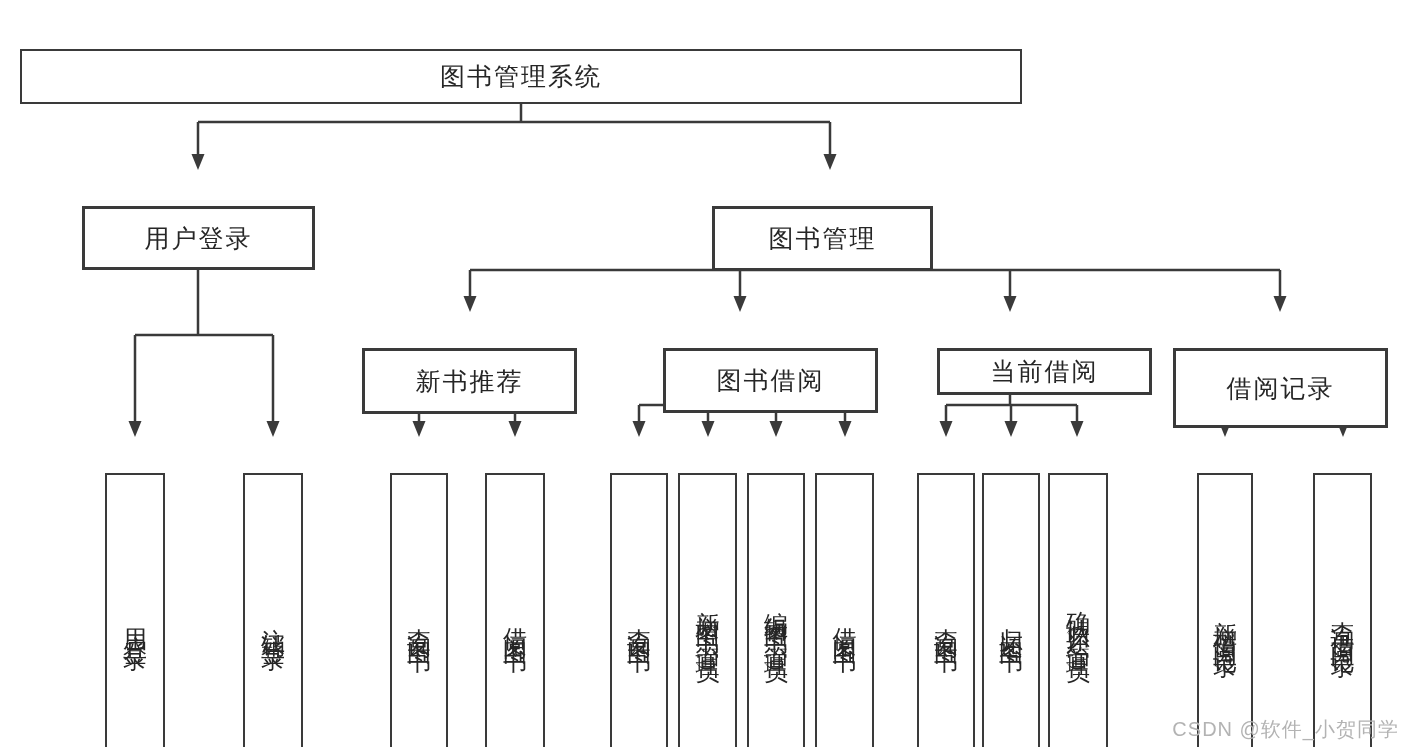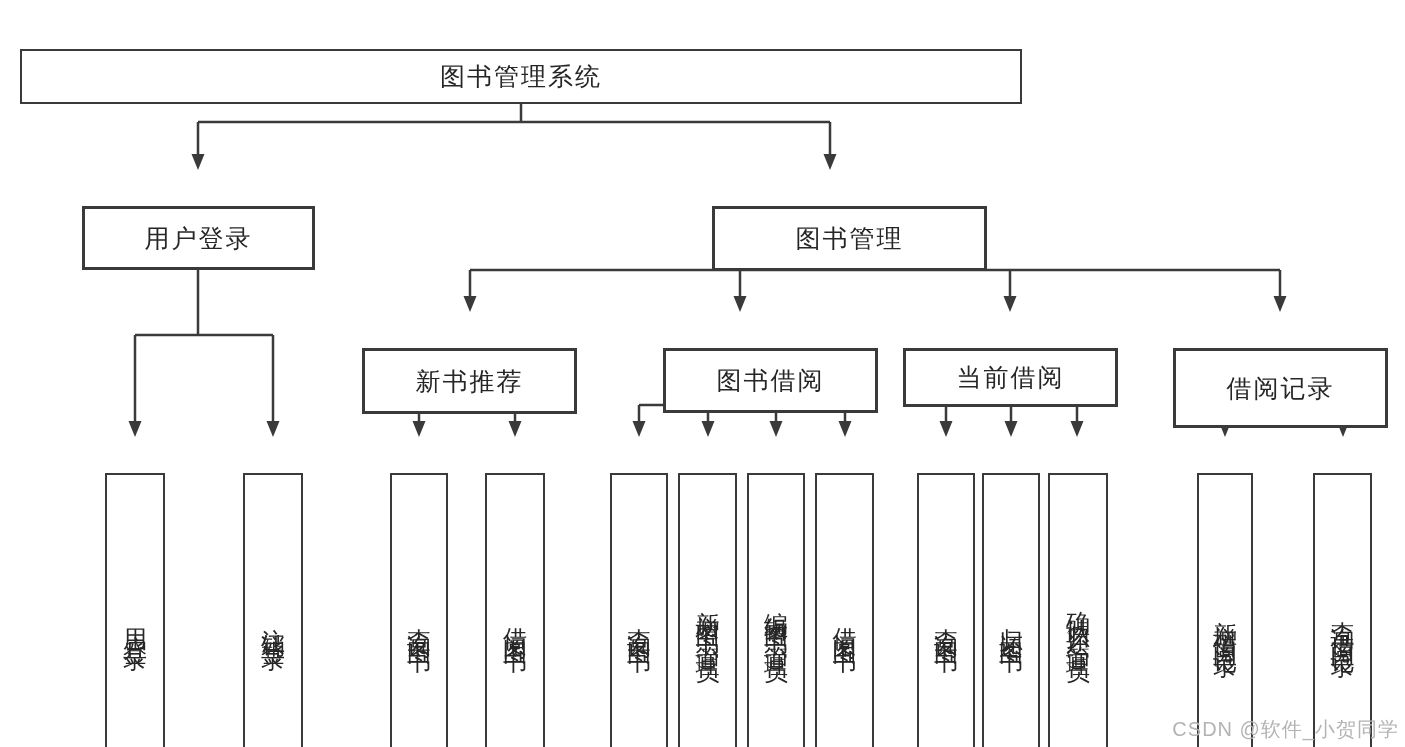--- a/index.html
+++ b/index.html
@@ -103,31 +103,31 @@
              M1336.5 421 L1349.5 421 L1343 437 Z" fill="#3a3a3a" stroke="none"></path>
   </svg>
 
   <div class="node root-box" style="left:20px;top:13px;width:1002px;height:55px">
     <span class="hlabel">图书管理系统</span>
   </div>
 
   <div class="node lvl2" style="left:82px;top:170px;width:233px;height:64px">
     <span class="hlabel">用户登录</span>
   </div>
-  <div class="node lvl2" style="left:712px;top:170px;width:275px;height:65px">
+  <div class="node lvl2" style="left:712px;top:170px;width:221px;height:65px">
     <span class="hlabel">图书管理</span>
   </div>
 
   <div class="node lvl3" style="left:362px;top:312px;width:215px;height:66px">
     <span class="hlabel">新书推荐</span>
   </div>
   <div class="node lvl3" style="left:663px;top:312px;width:215px;height:65px">
     <span class="hlabel">图书借阅</span>
   </div>
-  <div class="node lvl3" style="left:903px;top:312px;width:215px;height:59px">
+  <div class="node lvl3" style="left:937px;top:312px;width:215px;height:47px">
     <span class="hlabel">当前借阅</span>
   </div>
   <div class="node lvl3" style="left:1173px;top:312px;width:215px;height:80px">
     <span class="hlabel">借阅记录</span>
   </div>
 
   <div class="node leaf" style="left:105px;width:60px">
     <span class="vlabel">用户登录</span>
   </div>
   <div class="node leaf" style="left:243px;width:60px">

